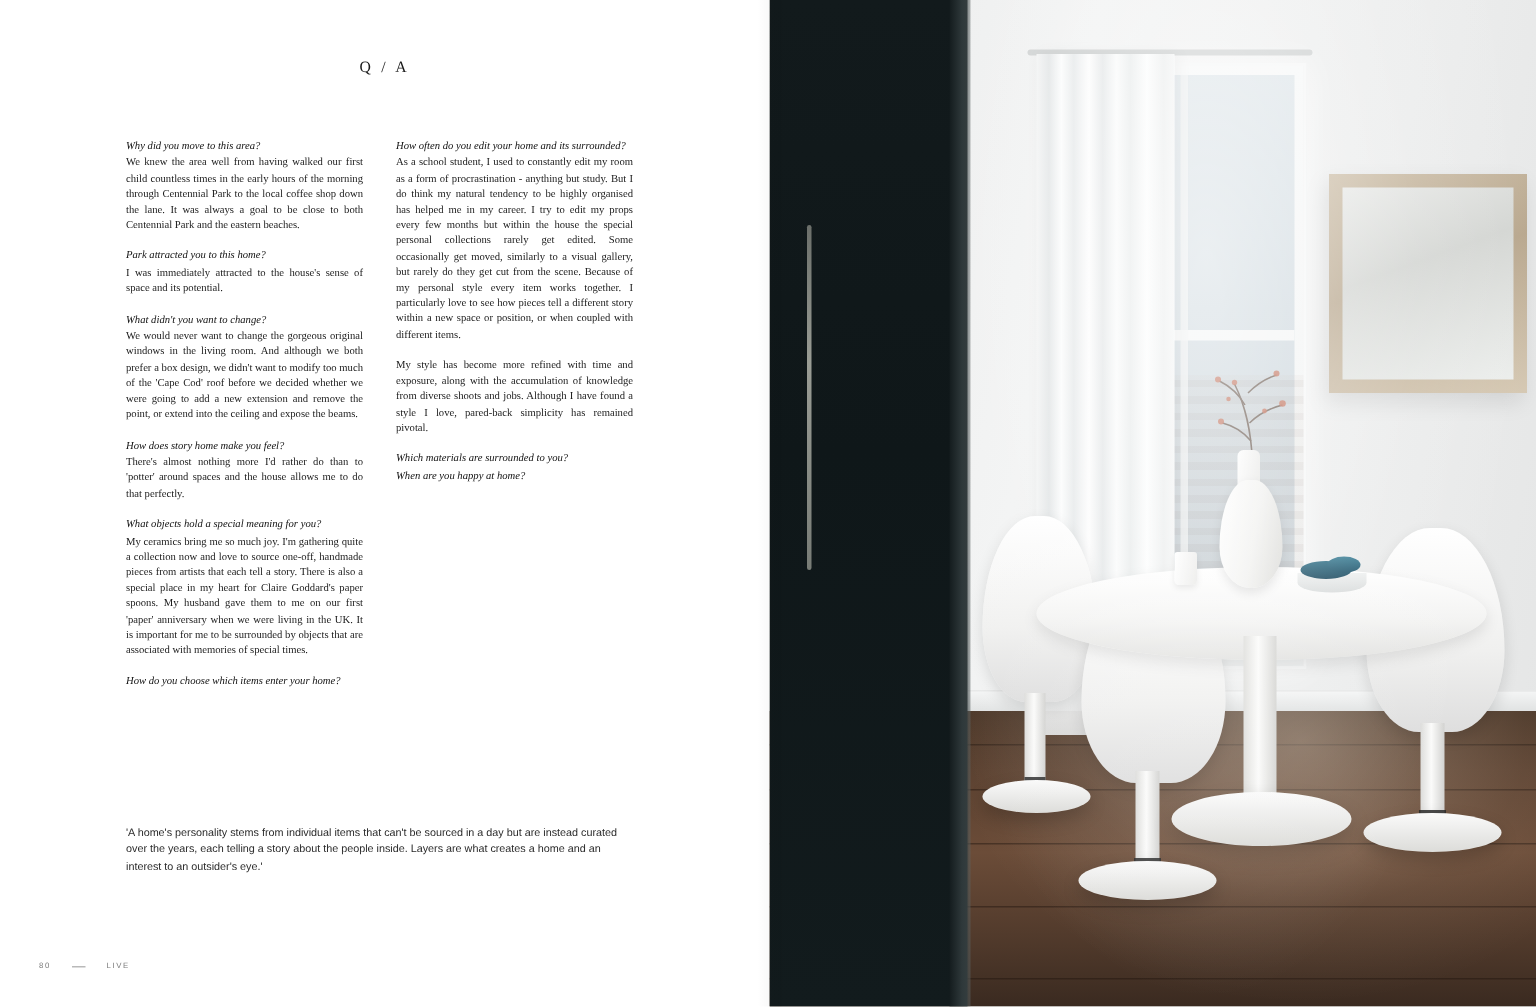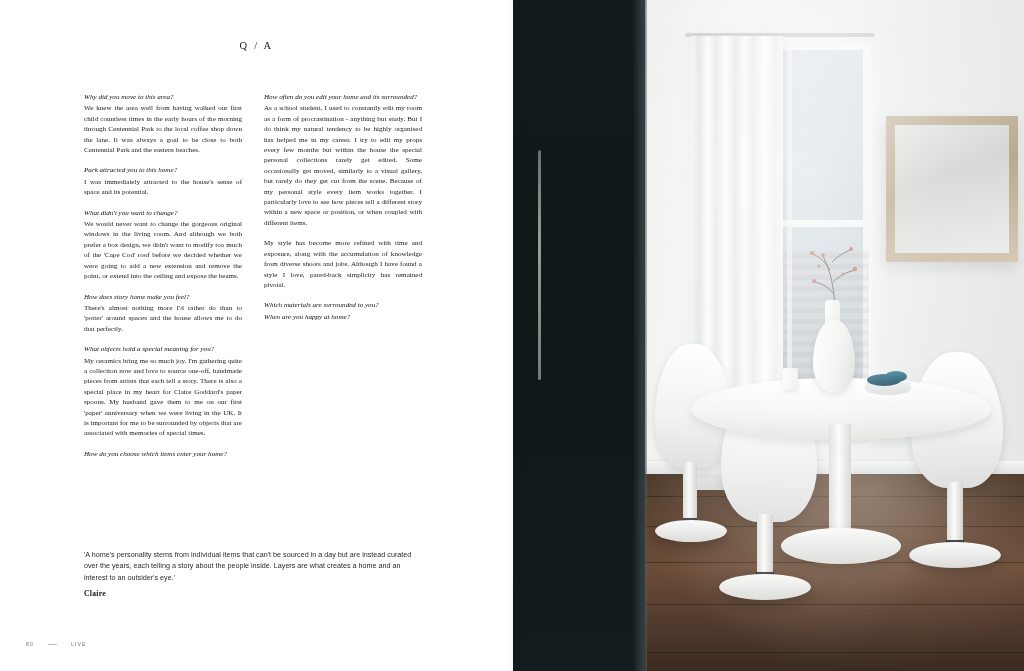--- a/index.html
+++ b/index.html
@@ -436,21 +436,20 @@
 
         <p class="q">Which materials are surrounded to you?</p>
 
         <p class="q">When are you happy at home?</p>
       </div>
 
     </div>
 
     <div class="pull-quote">
       <span>'A home's personality stems from individual items that can't be sourced in a day but are instead curated over the years, each telling a story about the people inside. Layers are what creates a home and an interest to an outsider's eye.'</span>
-      <span class="sig">Claire</span>
     </div>
 
     <div class="folio">
       <span>80</span>
       <span class="sep"></span>
       <span>LIVE</span>
     </div>
   </div>
 
   <div class="page-right">

